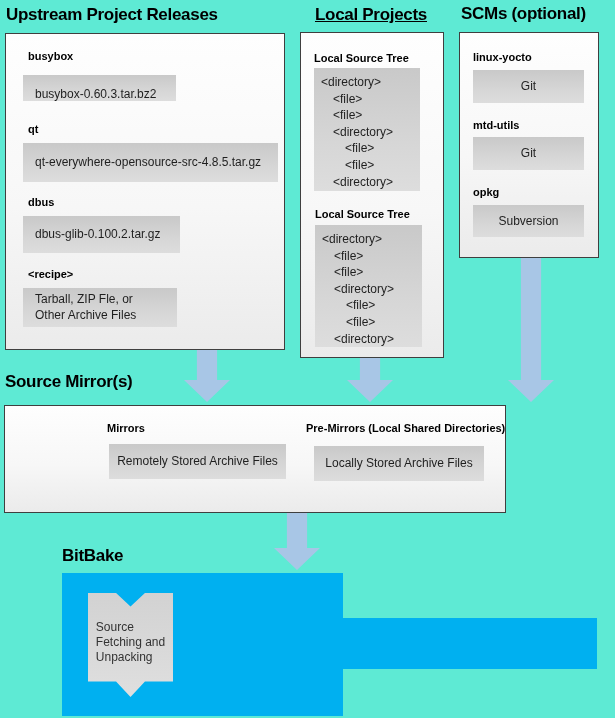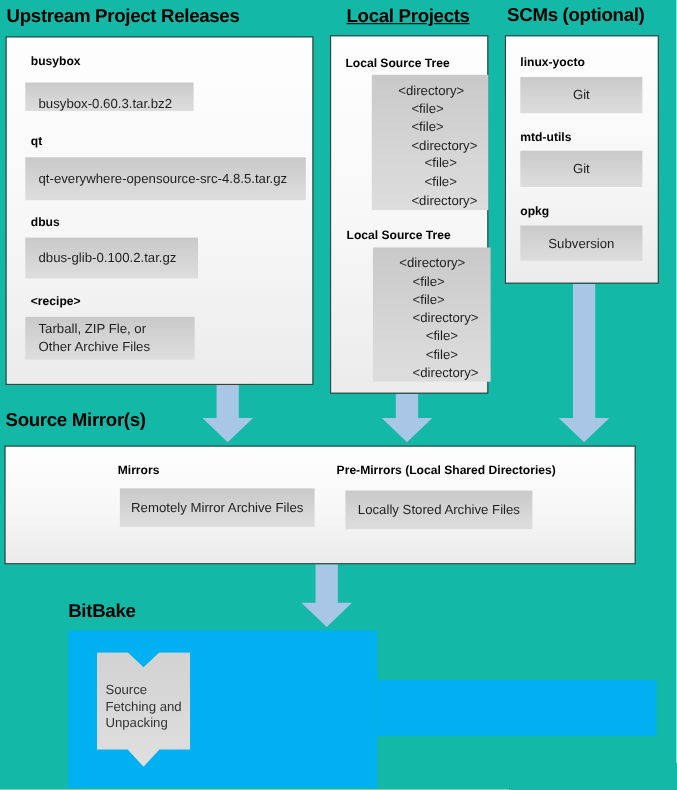--- a/index.html
+++ b/index.html
@@ -1,34 +1,34 @@
 <!DOCTYPE html>
 <html><head>
 <meta charset="utf-8">
 <style>
   html,body{margin:0;padding:0;background:#ffffff;}
   .canvas{
-    position:relative;width:615px;height:718px;background:#14b8a6;overflow:hidden;
+    position:relative;width:615px;height:718px;background:#5eead4;overflow:hidden;
     font-family:"Liberation Sans",sans-serif;color:#000;
   }
   .h1{position:absolute;font-size:17px;font-weight:bold;letter-spacing:-0.3px;white-space:nowrap;}
   .h1.center{text-align:center;text-decoration:underline;}
   .panel{
     position:absolute;border:1.5px solid #3f3f3f;box-sizing:border-box;
     background:linear-gradient(180deg,#fefefe 0%,#f7f7f7 55%,#ebebeb 100%);
   }
   .sublbl{position:absolute;font-size:11px;font-weight:bold;white-space:nowrap;}
   .gbox{
     position:absolute;background:linear-gradient(180deg,#c9c9c9 0%,#d6d6d6 60%,#dddddd 100%);
     font-size:12px;color:#1f1f1f;box-sizing:border-box;white-space:nowrap;
   }
   .gbox.line{padding-left:12px;}
   .gbox.center{text-align:center;}
   .gbox.multi{padding:4px 0 0 12px;line-height:15.5px;white-space:pre-line;}
-  .tree{padding:6px 0 0 24px;font-size:12px;margin-left:24px;}
+  .tree{padding:6px 0 0 7px;font-size:12px;}
   .tl{line-height:16.6px;white-space:pre;}
   .ind1{padding-left:12px;}
   .ind2{padding-left:24px;}
   .arrow{
     position:absolute;background:#a8c6e6;
     clip-path:polygon(28% 0,72% 0,72% calc(100% - 22px),100% calc(100% - 22px),50% 100%,0 calc(100% - 22px),28% calc(100% - 22px));
   }
   .cyan{position:absolute;background:#00b0f0;}
   .ribbon{
     position:absolute;background:linear-gradient(180deg,#d2d2d2,#dfdfdf);
@@ -95,23 +95,23 @@
 
     <div class="sublbl" style="left:13px;top:153px">opkg</div>
     <div class="gbox center" style="left:13px;top:172px;width:111px;height:32px;line-height:32px">Subversion</div>
   </div>
 
   <div class="arrow" style="left:184px;top:350px;width:46px;height:52px"></div>
   <div class="arrow" style="left:347px;top:358px;width:46px;height:44px"></div>
   <div class="arrow" style="left:508px;top:258px;width:46px;height:144px"></div>
 
   <div class="h1" style="left:5px;top:372px">Source Mirror(s)</div>
-  <div class="panel" style="left:4px;top:405px;width:574px;height:108px">
+  <div class="panel" style="left:4px;top:405px;width:502px;height:108px">
     <div class="sublbl" style="left:102px;top:16px">Mirrors</div>
-    <div class="gbox center" style="left:104px;top:38px;width:177px;height:35px;line-height:35px">Remotely Mirror Archive Files</div>
+    <div class="gbox center" style="left:104px;top:38px;width:177px;height:35px;line-height:35px">Remotely Stored Archive Files</div>
     <div class="sublbl" style="left:301px;top:16px">Pre-Mirrors (Local Shared Directories)</div>
     <div class="gbox center" style="left:309px;top:40px;width:170px;height:35px;line-height:35px">Locally Stored Archive Files</div>
   </div>
 
   <div class="arrow" style="left:274px;top:513px;width:46px;height:57px"></div>
 
   <div class="h1" style="left:62px;top:546px">BitBake</div>
   <div class="cyan" style="left:62px;top:573px;width:281px;height:143px"></div>
   <div class="cyan" style="left:343px;top:618px;width:254px;height:51px"></div>
   <div class="ribbon" style="left:88px;top:593px;width:85px;height:104px">Source

